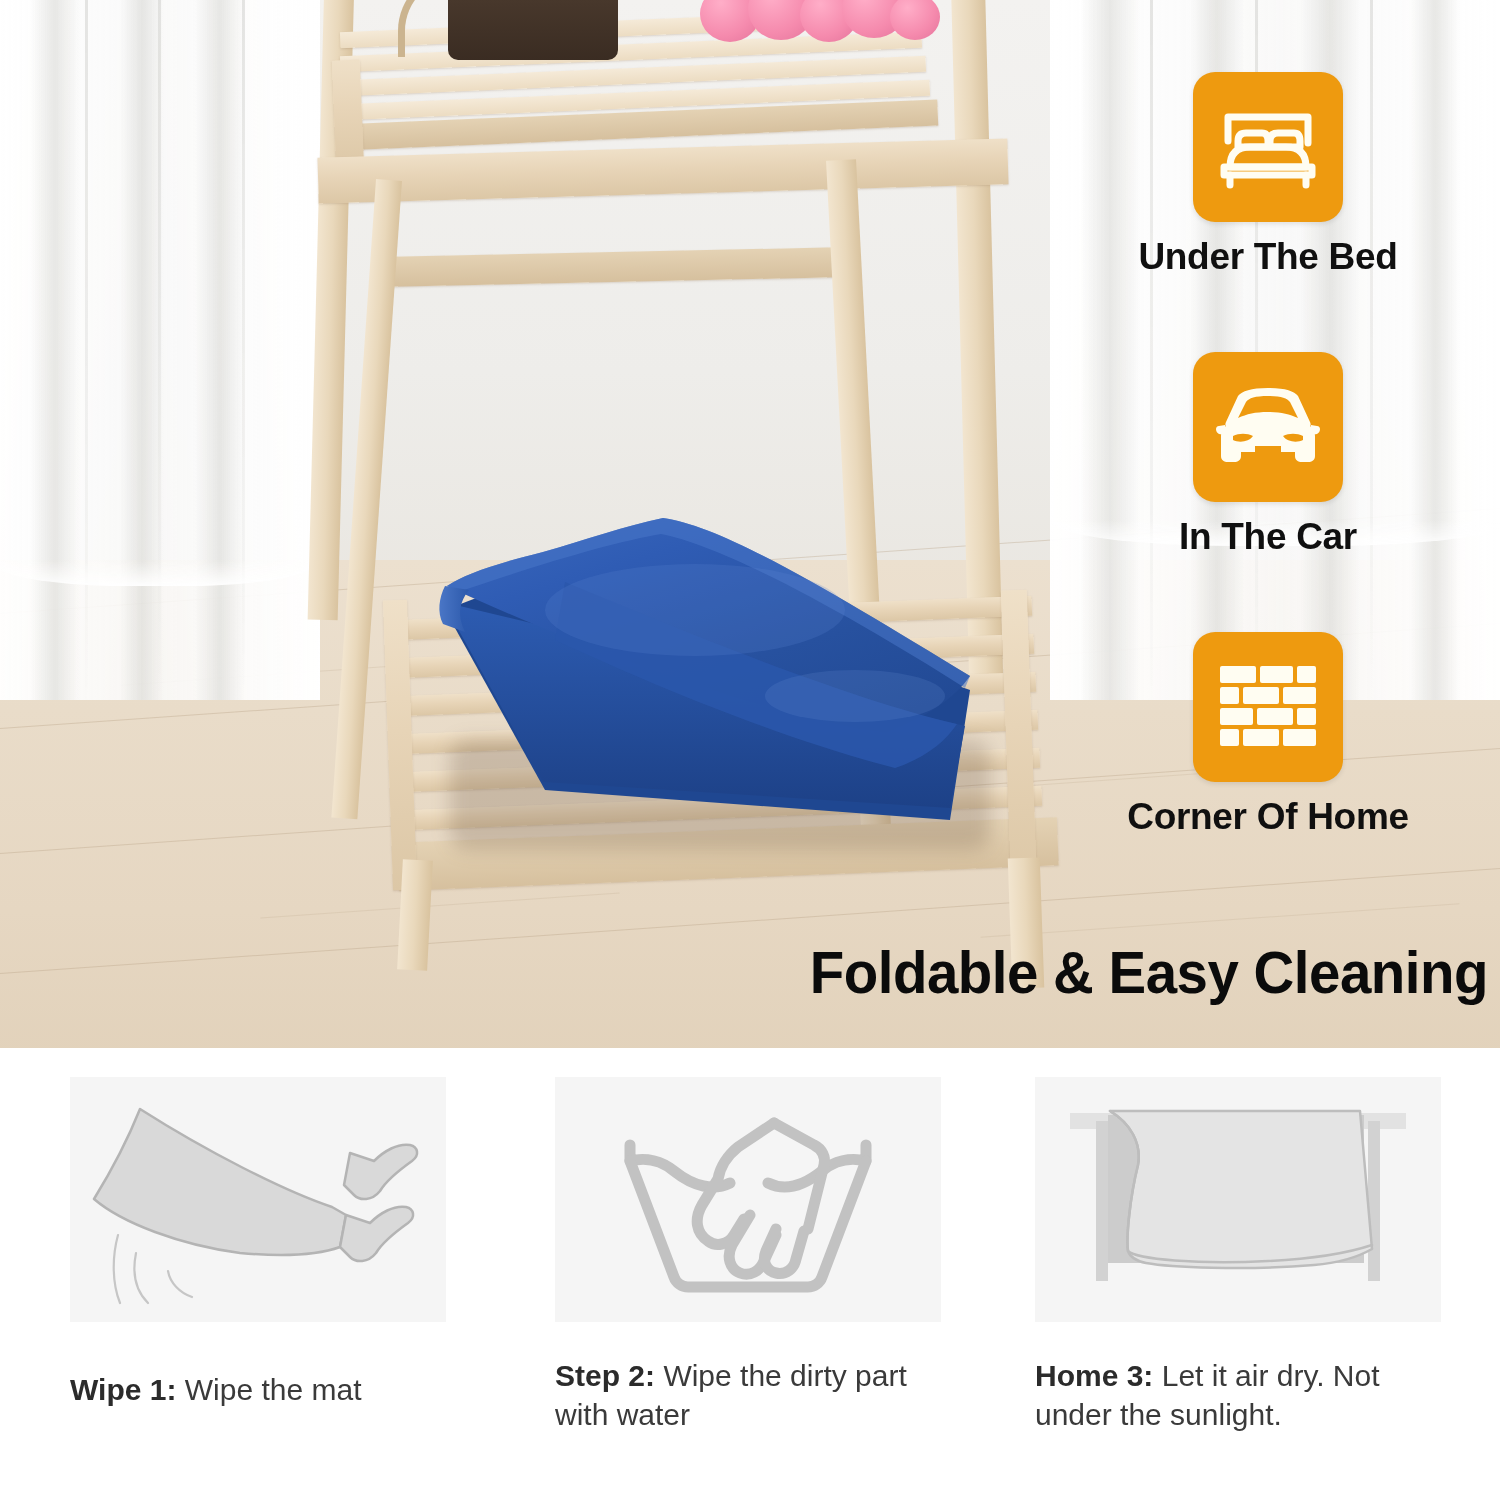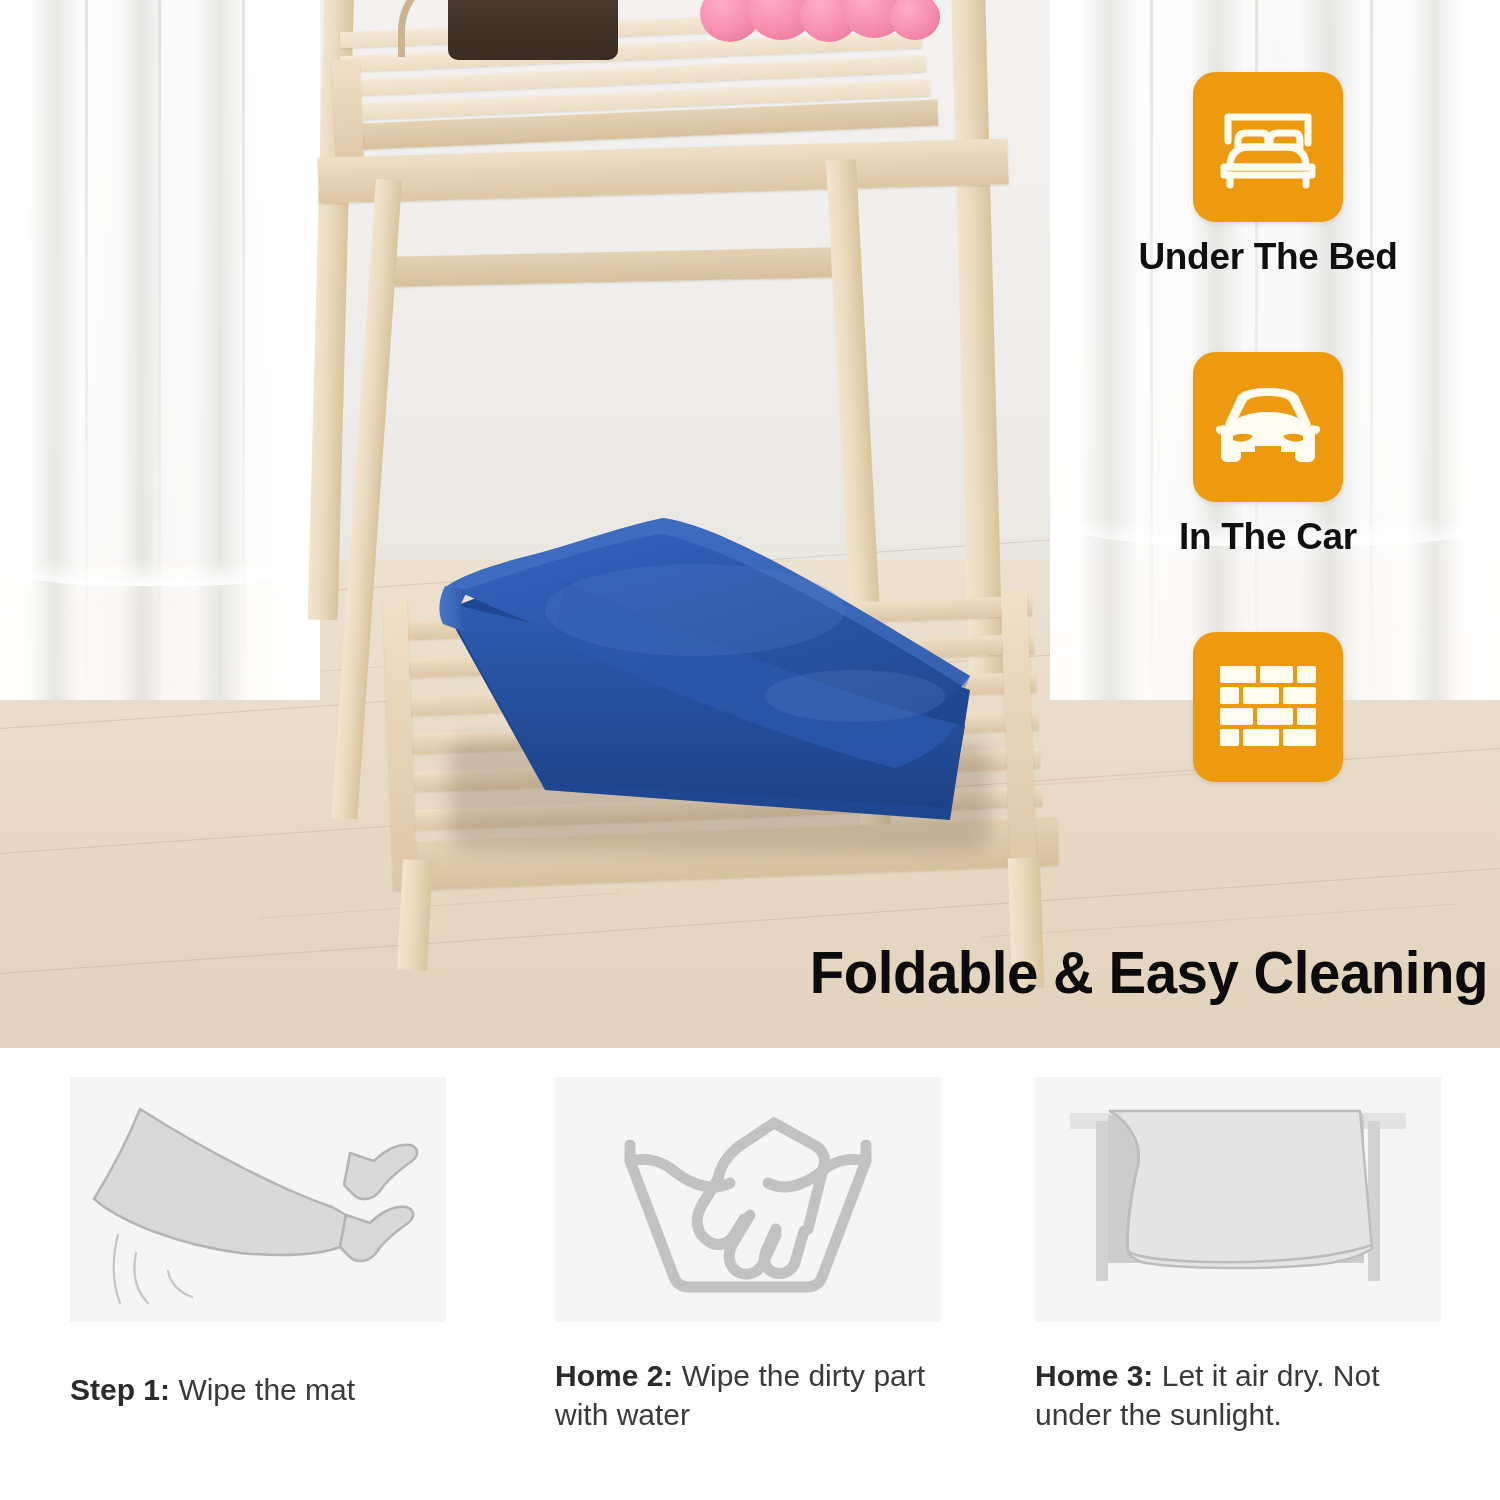--- a/index.html
+++ b/index.html
@@ -407,20 +407,21 @@
           <rect x="2" y="44" width="33" height="17" rx="2"></rect>
           <rect x="39" y="44" width="36" height="17" rx="2"></rect>
           <rect x="79" y="44" width="19" height="17" rx="2"></rect>
 
           <rect x="2" y="65" width="19" height="17" rx="2"></rect>
           <rect x="25" y="65" width="36" height="17" rx="2"></rect>
           <rect x="65" y="65" width="33" height="17" rx="2"></rect>
         </g>
       </svg>
     </div>
+    <div class="feature-label">Corner Of Home</div>
   </div>
 
 </div>
 
 <div class="steps-section">
 
   <div class="step" id="step-0">
     <div class="step-panel">
       <svg width="340" height="225" viewBox="0 0 340 225">
         <g fill="#d9d9d9" stroke="#b4b4b4" stroke-width="2.5" stroke-linejoin="round">
@@ -435,21 +436,21 @@
                    C284 114 272 114 266 108 Z"></path>
         </g>
         <g fill="none" stroke="#c6c6c6" stroke-width="2.2" stroke-linecap="round">
           <path d="M30 148 C24 170 24 196 32 216"></path>
           <path d="M48 166 C44 186 48 204 60 216"></path>
           <path d="M80 184 C82 196 92 206 104 210"></path>
         </g>
       </svg>
     </div>
     <div class="step-caption">
-      <span class="step-num">Step 1:</span>
+      <span class="step-num">Wipe 1:</span>
       <span>Wipe the mat</span>
     </div>
   </div>
 
   <div class="step" id="step-1">
     <div class="step-panel">
       <svg width="300" height="225" viewBox="0 0 300 225" fill="none" stroke="#c2c2c2" stroke-width="11" stroke-linecap="round" stroke-linejoin="round">
 
         <path d="M32 58 L32 74 C48 70 64 74 76 84 C96 100 116 104 132 96"></path>
         <path d="M268 58 L268 74 C252 70 236 74 224 84 C204 100 186 104 170 96"></path>
@@ -457,21 +458,21 @@
 
         <path d="M176 36 L140 60 C130 68 122 80 120 92
                  L104 118 C96 132 98 146 110 154
                  C118 160 130 158 136 148 L146 132"></path>
         <path d="M152 128 L134 158 C128 170 132 182 142 186 C152 190 162 184 166 174 L178 148"></path>
         <path d="M178 142 L168 164 C164 174 168 184 178 186 C188 188 196 182 198 172 L206 144"></path>
         <path d="M176 36 L216 58 C224 62 228 70 226 78 L210 142"></path>
       </svg>
     </div>
     <div class="step-caption">
-      <span class="step-num">Home 2:</span>
+      <span class="step-num">Step 2:</span>
       <span>Wipe the dirty part with water</span>
     </div>
   </div>
 
   <div class="step" id="step-2">
     <div class="step-panel">
       <svg width="360" height="225" viewBox="0 0 360 225">
 
         <rect x="12" y="26" width="336" height="16" fill="#e2e2e2"></rect>
 

